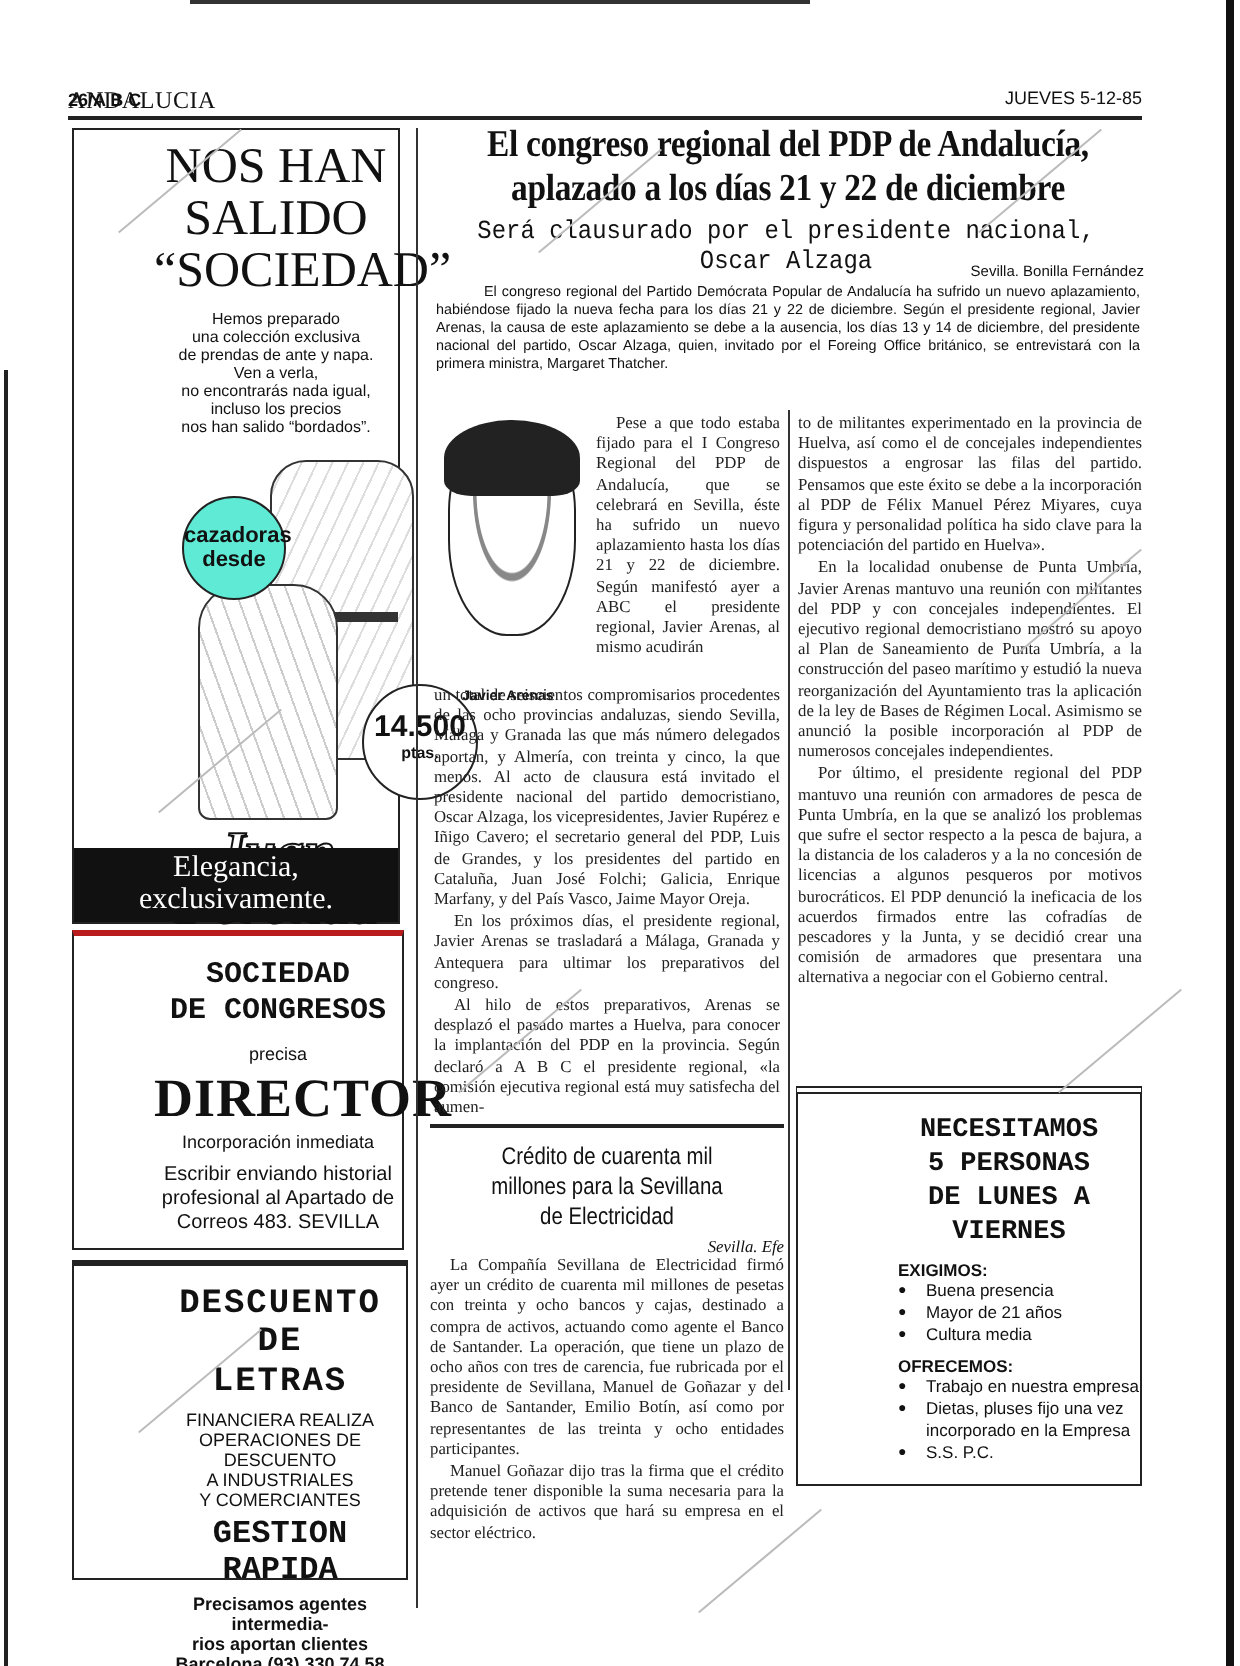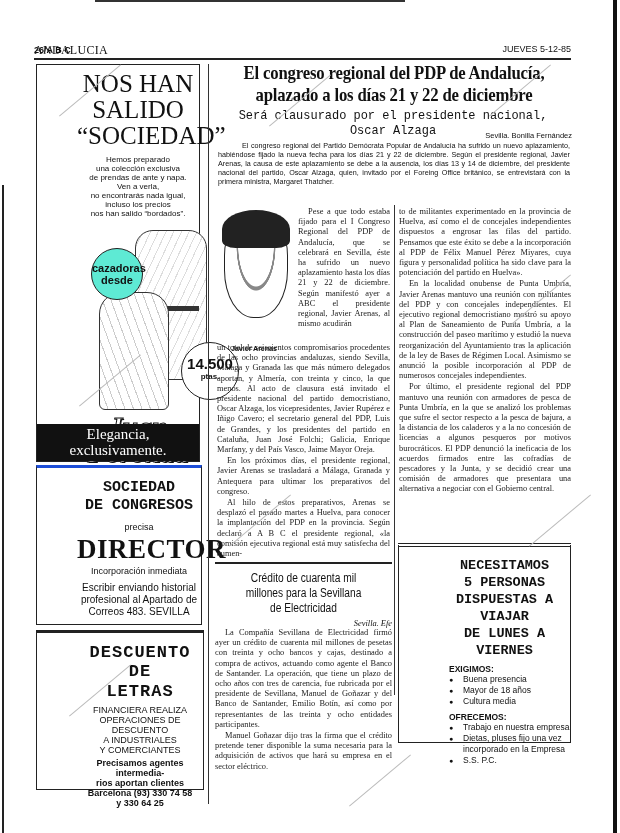--- a/index.html
+++ b/index.html
@@ -27,21 +27,21 @@
     .ad1 .coat2 { position: absolute; left: 22px; top: 68px; width: 70px; height: 118px; border: 1.5px solid #333; border-radius: 22px 22px 6px 6px; background: repeating-linear-gradient(70deg, #fff 0 7px, #ccc 7px 8px); }
     .ad1 .belt { position: absolute; left: 62px; top: 82px; width: 60px; height: 5px; background: #333; }
     .ad1 .badge1 { position: absolute; left: 14px; top: 24px; width: 52px; height: 52px; border: 1.5px solid #222; border-radius: 50%; background: #5eead4; font-family: Liberation Sans, sans-serif; font-weight: bold; font-size: 11px; line-height: 12px; padding-top: 13px; }
     .ad1 .badge2 { position: absolute; left: 104px; top: 118px; width: 58px; height: 58px; border: 1.5px solid #222; border-radius: 50%; background: #fff; font-family: "Liberation Sans", sans-serif; font-weight: bold; padding-top: 13px; }
     .ad1 .badge2 .price { font-size: 15px; line-height: 16px; display: block; }
     .ad1 .badge2 .cur { font-size: 8px; display: block; }
     .ad1 .brand { font-family: "Liberation Serif", serif; font-style: italic; font-size: 28px; line-height: 26px; color: #fff; -webkit-text-stroke: 1px #111; text-shadow: 1px 1px 0 #111; font-weight: bold; }
     .ad1 .addr { font-family: "Liberation Serif", serif; font-size: 9px; line-height: 11px; }
     .ad1 .slogan { background: #111; color: #fff; font-family: "Liberation Serif", serif; font-size: 15px; line-height: 16px; padding: 2px 0 3px; margin: 2px 0 0; position: absolute; left: 0; right: 0; bottom: 0; }
 
-    .ad2 { left: 36px; top: 465px; width: 166px; height: 160px; border-top: 3px solid #1d4ed8; }
+    .ad2 { left: 36px; top: 465px; width: 166px; height: 160px; border-top: 3px solid #b91c1c; }
     .ad2 .l1 { font-family: "Liberation Mono", monospace; font-weight: bold; font-size: 15px; line-height: 16px; margin-top: 12px; }
     .ad2 .l2 { font-family: "Liberation Sans", sans-serif; font-size: 9px; margin-top: 8px; }
     .ad2 .l3 { font-family: "Liberation Serif", serif; font-weight: bold; font-size: 27px; line-height: 30px; margin-top: 2px; letter-spacing: 0.5px; }
     .ad2 .l4 { font-family: "Liberation Sans", sans-serif; font-size: 9px; margin-top: 2px; }
     .ad2 .l5 { font-family: "Liberation Sans", sans-serif; font-size: 10px; line-height: 12px; margin-top: 6px; }
 
     .ad3 { left: 36px; top: 630px; width: 168px; height: 160px; border-top: 3px solid #222; }
     .ad3 .l1 { font-family: "Liberation Mono", monospace; font-weight: bold; font-size: 17px; line-height: 19px; margin-top: 10px; letter-spacing: 1px; }
     .ad3 .l2 { font-family: "Liberation Sans", sans-serif; font-size: 9px; line-height: 10px; margin-top: 4px; }
     .ad3 .l3 { font-family: "Liberation Mono", monospace; font-weight: bold; font-size: 16px; line-height: 18px; margin-top: 3px; }
@@ -136,20 +136,21 @@
   <div class="l5" style="margin-top:0">Correos 483. SEVILLA</div>
 </div>
 
 <div class="ad ad3">
   <div class="l1">DESCUENTO DE</div>
   <div class="l1" style="margin-top:1px">LETRAS</div>
   <div class="l2">FINANCIERA REALIZA</div>
   <div class="l2" style="margin-top:0">OPERACIONES DE DESCUENTO</div>
   <div class="l2" style="margin-top:0">A INDUSTRIALES</div>
   <div class="l2" style="margin-top:0">Y COMERCIANTES</div>
+  <div class="l3">GESTION RAPIDA</div>
   <div class="l4">Precisamos agentes intermedia-</div>
   <div class="l4" style="margin-top:0">rios aportan clientes</div>
   <div class="l4" style="margin-top:0">Barcelona (93) 330 74 58</div>
   <div class="l4" style="margin-top:0">y 330 64 25</div>
 </div>
 
 <div class="col-rule" style="left:208px; top:64px; height:740px;"></div>
 <div class="col-rule" style="left:394px; top:205px; height:490px;"></div>
 
 <div class="headline">
@@ -187,26 +188,25 @@
   <div class="loc">Sevilla. Efe</div>
   <div class="body-text">
     <p>La Compañía Sevillana de Electricidad firmó ayer un crédito de cuarenta mil millones de pesetas con treinta y ocho bancos y cajas, destinado a compra de activos, actuando como agente el Banco de Santander. La operación, que tiene un plazo de ocho años con tres de carencia, fue rubricada por el presidente de Sevillana, Manuel de Goñazar y del Banco de Santander, Emilio Botín, así como por representantes de las treinta y ocho entidades participantes.</p>
     <p>Manuel Goñazar dijo tras la firma que el crédito pretende tener disponible la suma necesaria para la adquisición de activos que hará su empresa en el sector eléctrico.</p>
   </div>
 </div>
 
 <div class="ad ad4">
   <div class="h">NECESITAMOS</div>
   <div class="h" style="margin-top:0">5 PERSONAS</div>
-  <div class="h" style="margin-top:0">DISPUESTAS A VIAJAR</div>
   <div class="h" style="margin-top:0">DE LUNES A VIERNES</div>
   <div class="sec">EXIGIMOS:</div>
   <ul>
     <li>Buena presencia</li>
-    <li>Mayor de 18 años</li>
+    <li>Mayor de 21 años</li>
     <li>Cultura media</li>
   </ul>
   <div class="sec">OFRECEMOS:</div>
   <ul>
     <li>Trabajo en nuestra empresa</li>
     <li>Dietas, pluses fijo una vez incorporado en la Empresa</li>
     <li>S.S. P.C.</li>
   </ul>
 </div>
 

